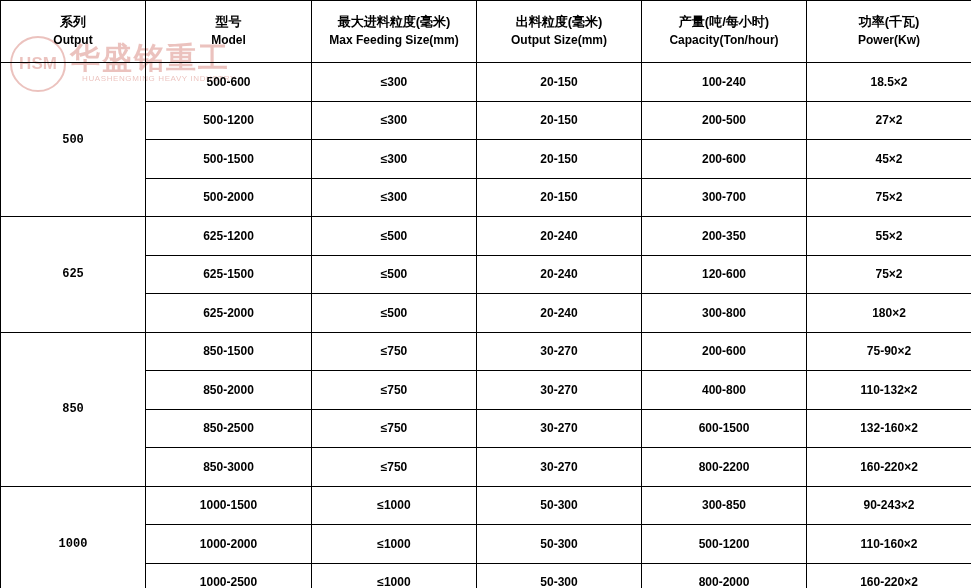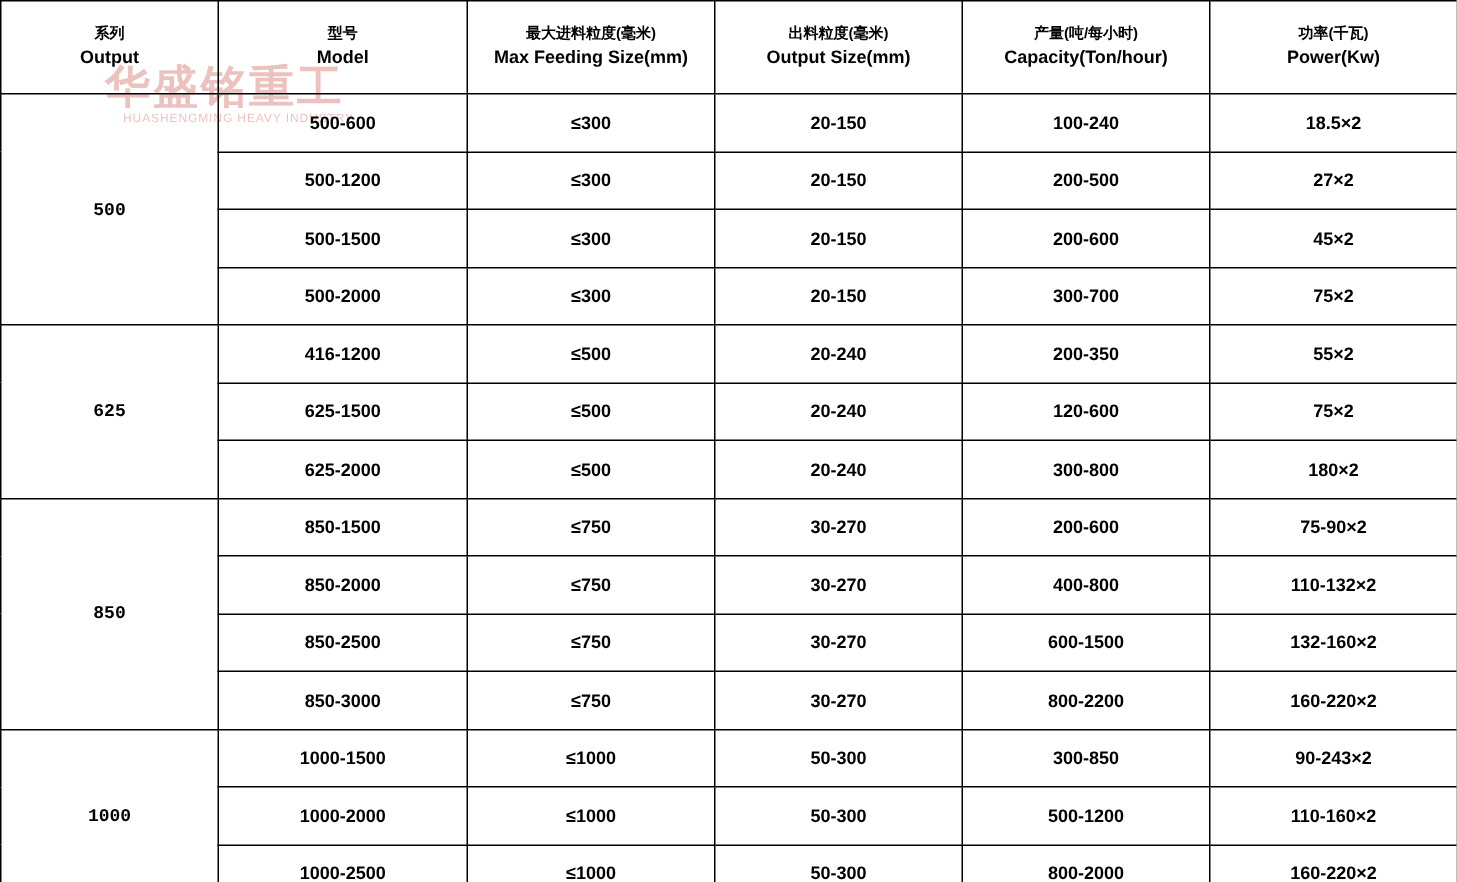--- a/index.html
+++ b/index.html
@@ -81,21 +81,21 @@
     background: transparent;
   }
   table.spec thead th {
     height: 57px;
     padding: 2px 4px;
     font-weight: bold;
     line-height: 1.45;
   }
   table.spec thead th .cn {
     display: block;
-    font-size: 10px;
+    font-size: 13px;
   }
   table.spec thead th .en {
     display: block;
     font-size: 12px;
   }
   table.spec tbody td {
     height: 35.5px;
     padding: 1px 3px;
     font-weight: bold;
   }
@@ -110,20 +110,21 @@
   col.c3 { width: 165px; }
   col.c4 { width: 165px; }
   col.c5 { width: 165px; }
 </style>
 </head>
 <body>
 
 <div class="sheet">
 
   <div class="watermark">
+    <div class="wm-badge">HSM</div>
     <div class="wm-text-cn">华盛铭重工</div>
     <div class="wm-text-en">HUASHENGMING HEAVY INDUSTRY</div>
   </div>
 
   <table class="spec">
     <colgroup>
       <col class="c0">
         <col class="c1">
         <col class="c2">
         <col class="c3">
@@ -183,21 +184,21 @@
         </tr>
         <tr>
           <td>500-2000</td>
           <td>≤300</td>
           <td>20-150</td>
           <td>300-700</td>
           <td>75×2</td>
         </tr>
         <tr>
           <td class="series-cell" rowspan="3">625</td>
-          <td>416-1200</td>
+          <td>625-1200</td>
           <td>≤500</td>
           <td>20-240</td>
           <td>200-350</td>
           <td>55×2</td>
         </tr>
         <tr>
           <td>625-1500</td>
           <td>≤500</td>
           <td>20-240</td>
           <td>120-600</td>

